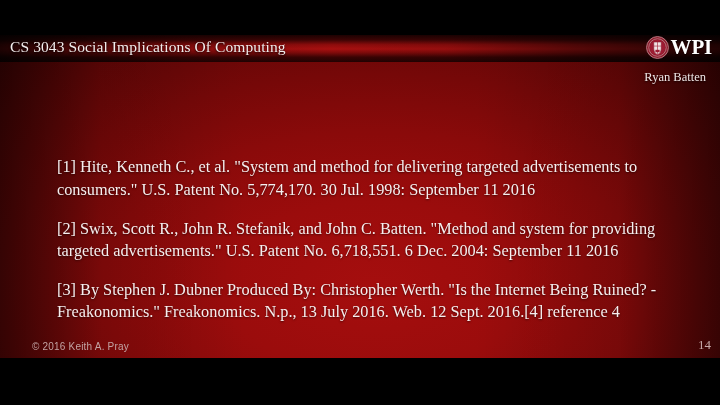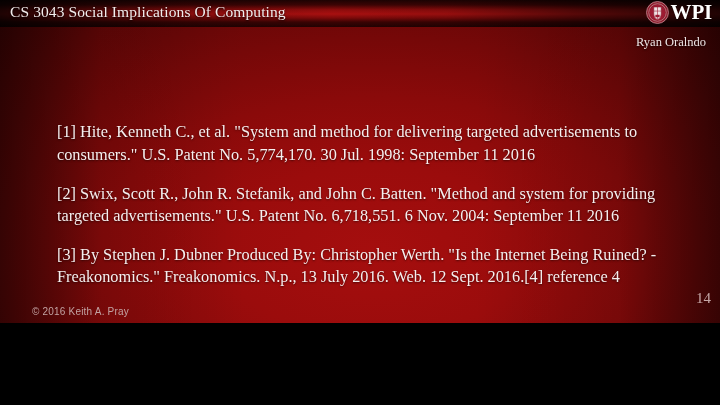--- a/index.html
+++ b/index.html
@@ -17,20 +17,21 @@
     background-image:
       radial-gradient(ellipse 95% 120% at 52% 78%,
         #a50e0e 0%,
         #9b0c0c 22%,
         #8a0a0a 40%,
         #760808 55%,
         #610606 70%,
         #4b0404 84%,
         #360202 95%,
         #2a0101 100%);
+    margin-top: 35px;
   }
 
   
   .slide-vignette {
     position: absolute;
     inset: 0;
     background:
       linear-gradient(to right, rgba(0,0,0,0.55) 0%, rgba(0,0,0,0.12) 14%, rgba(0,0,0,0) 34%, rgba(0,0,0,0) 66%, rgba(0,0,0,0.14) 86%, rgba(0,0,0,0.55) 100%);
     pointer-events: none;
   }
@@ -149,23 +150,23 @@
     bottom: 6px;
     color: #c2a3a3;
     font-size: 10px;
     letter-spacing: 0.2px;
     font-family: "Liberation Sans", "DejaVu Sans", sans-serif;
     padding-left: 24px;
   }
   .footer-pagenum {
     position: absolute;
     right: 9px;
-    bottom: 16px;
+    bottom: 5px;
     color: #c6a8a8;
-    font-size: 15px;
+    font-size: 13px;
   }
 </style>
 </head>
 <body>
 
 <div class="slide">
 
   <div class="slide-vignette"></div>
 
   <div class="header-band">
@@ -179,25 +180,25 @@
       <circle cx="20" cy="20" r="15.2" fill="none" stroke="#d8aab2" stroke-width="1"></circle>
       <circle cx="20" cy="20" r="13.4" fill="#9e1b32"></circle>
       <path d="M13.5 10.5 H26.5 V22.5 Q26.5 29.5 20 32.5 Q13.5 29.5 13.5 22.5 Z" fill="#f0e2e4" stroke="#7d1726" stroke-width="0.9"></path>
       <path d="M20 10.5 V32.5" stroke="#9e1b32" stroke-width="1"></path>
       <path d="M13.5 17.5 H26.5" stroke="#9e1b32" stroke-width="1"></path>
       <path d="M16.3 24 h7.4 v4.2 h-7.4 z" fill="#9e1b32"></path>
     </svg>
     <span class="wpi-word">WPI</span>
   </div>
 
-  <div class="author">Ryan Oralndo</div>
+  <div class="author">Ryan Batten</div>
 
 
   <div class="body-list">
     <p class="ref-item">[1] Hite, Kenneth C., et al. "System and method for delivering targeted advertisements to consumers." U.S. Patent No. 5,774,170. 30 Jul. 1998: September 11 2016</p>
-    <p class="ref-item">[2] Swix, Scott R., John R. Stefanik, and John C. Batten. "Method and system for providing targeted advertisements." U.S. Patent No. 6,718,551. 6 Nov. 2004: September 11 2016</p>
+    <p class="ref-item">[2] Swix, Scott R., John R. Stefanik, and John C. Batten. "Method and system for providing targeted advertisements." U.S. Patent No. 6,718,551. 6 Dec. 2004: September 11 2016</p>
     <p class="ref-item">[3] By Stephen J. Dubner Produced By: Christopher Werth. "Is the Internet Being Ruined? - Freakonomics." Freakonomics. N.p., 13 July 2016. Web. 12 Sept. 2016.[4] reference 4</p>
   </div>
 
   <div class="footer-copyright">© 2016 Keith A. Pray</div>
   <div class="footer-pagenum">14</div>
 
 </div>
 
 </body></html>

